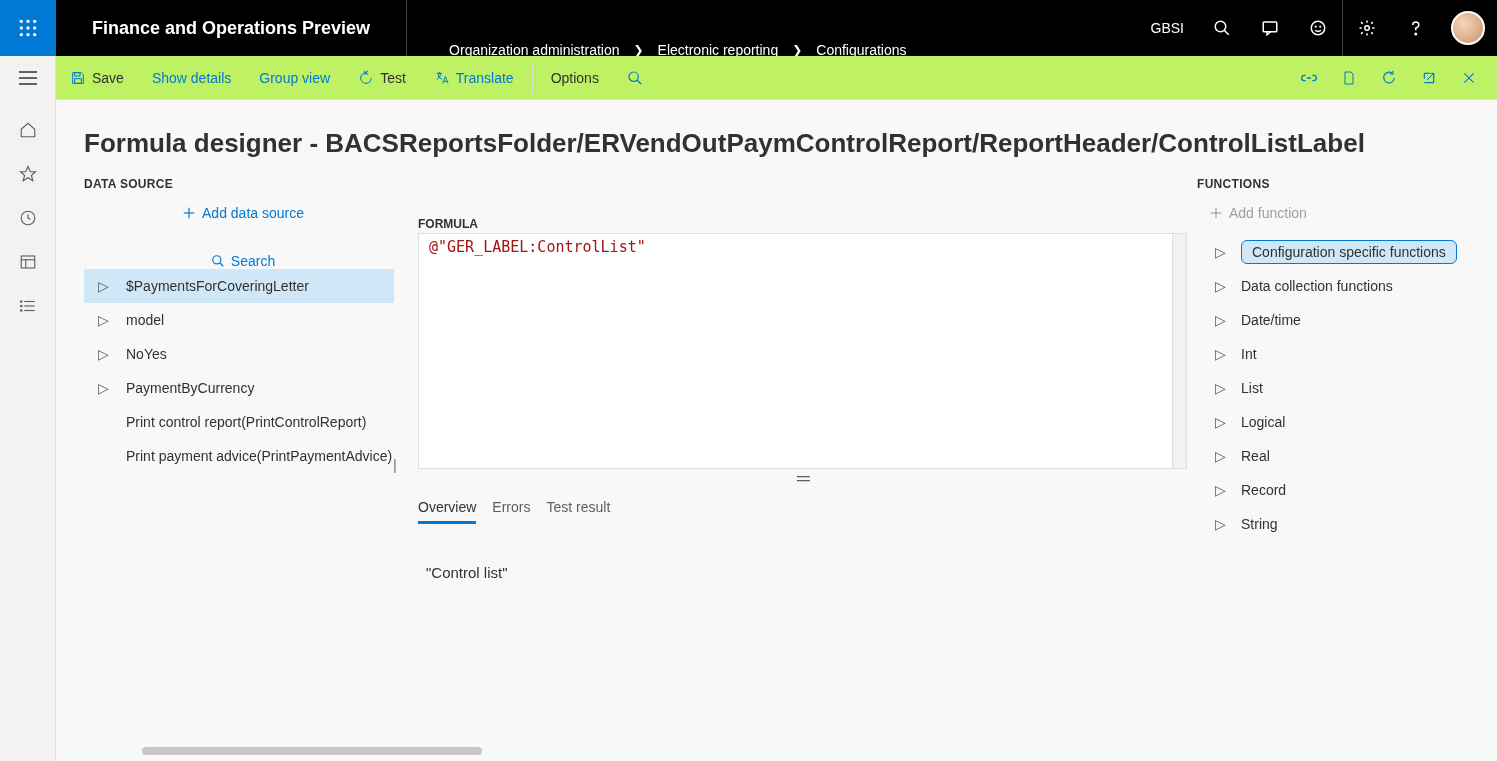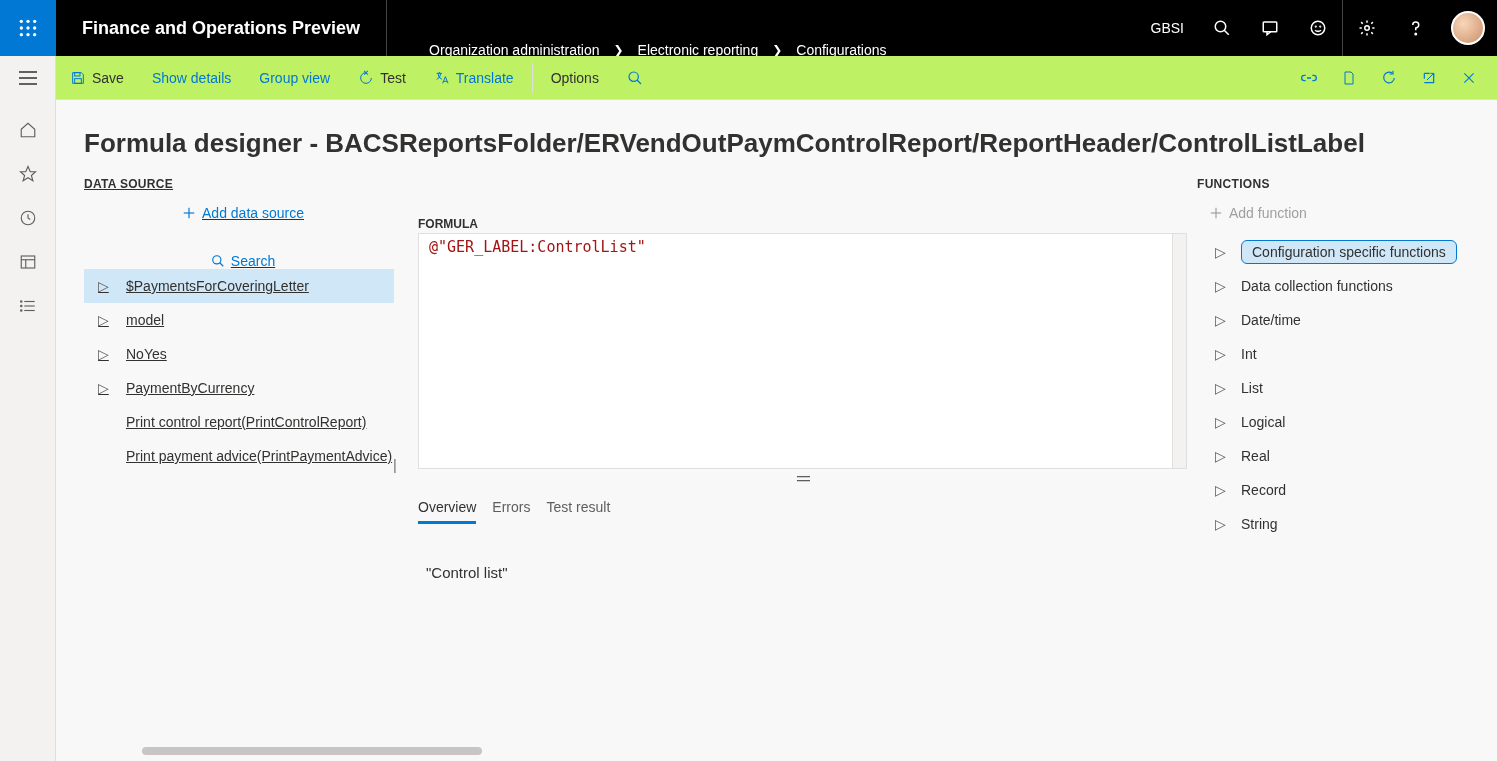--- a/index.html
+++ b/index.html
@@ -2,21 +2,21 @@
 <html><head>
   <meta charset="utf-8">
   <style>
     * { box-sizing: border-box; margin: 0; padding: 0; }
     body { font-family: "Segoe UI", Tahoma, sans-serif; font-size: 14px; color: #323130; background: #f3f2f1; width: 1497px; height: 761px; overflow: hidden; }
 
     
     .top-bar { display: flex; align-items: center; background: #000; color: #fff; height: 56px; }
     .waffle { width: 56px; height: 56px; background: #0078d4; display: flex; align-items: center; justify-content: center; cursor: pointer; }
     .waffle svg { width: 20px; height: 20px; }
-    .app-title { font-size: 18px; font-weight: 600; padding: 0 26px; border-right: 1px solid #444; height: 56px; display: flex; align-items: center; }
+    .app-title { font-size: 18px; font-weight: 600; padding: 0 36px; border-right: 1px solid #444; height: 56px; display: flex; align-items: center; }
     .breadcrumb { display: flex; align-items: center; padding-left: 40px; gap: 6px; font-size: 14px; margin-top: 44px; }
     .breadcrumb .crumb { color: #fff; cursor: pointer; padding: 4px 2px; }
     .breadcrumb .chev { color: #fff; font-size: 12px; margin: 0 6px; }
     .top-right { margin-left: auto; display: flex; align-items: center; height: 56px; }
     .top-right .company { padding: 0 14px; font-size: 14px; }
     .top-right .top-icon { width: 48px; height: 56px; display: flex; align-items: center; justify-content: center; cursor: pointer; }
     .top-right .icon-group-sep { border-left: 1px solid #444; height: 56px; }
     .avatar { width: 34px; height: 34px; border-radius: 50%; background: radial-gradient(circle at 35% 35%, #f9d6b8, #c98f6a); margin: 0 12px; border: 2px solid #fff; cursor: pointer; }
 
     
@@ -32,21 +32,21 @@
     .rail { position: absolute; left: 0; top: 56px; bottom: 0; width: 56px; background: #f3f2f1; border-right: 1px solid #e1dfdd; display: flex; flex-direction: column; align-items: center; gap: 20px; padding-top: 62px; }
     .rail .rail-icon { width: 24px; height: 24px; display: flex; align-items: center; justify-content: center; cursor: pointer; color: #605e5c; }
 
     
     .workspace { position: absolute; left: 56px; top: 100px; right: 0; bottom: 0; background: #f8f8f8; padding: 28px 0 0 28px; }
     .page-title { font-size: 26px; font-weight: 600; margin-bottom: 18px; }
     .columns { display: flex; height: calc(100% - 70px); }
 
     
     .panel-label { font-size: 12px; font-weight: 600; letter-spacing: 0.3px; color: #323130; margin-bottom: 14px; }
-    .ds-panel { width: 310px; flex-shrink: 0; position: relative; text-decoration: underline; }
+    .ds-panel { width: 310px; flex-shrink: 0; position: relative; }
     .ds-actions { display: flex; align-items: center; gap: 32px; padding-left: 8px; flex-direction: column; }
     .ds-actions .lnk { display: flex; align-items: center; gap: 6px; color: #0078d4; cursor: pointer; }
     .tree { }
     .tree-item { display: flex; align-items: center; height: 34px; padding-left: 14px; gap: 18px; cursor: pointer; overflow: hidden; white-space: nowrap; }
     .tree-item .exp { width: 10px; color: #605e5c; }
     .tree-item.selected { background: #d0e7f8; }
     .drag-handle { position: absolute; right: 0; top: 280px; color: #999; font-size: 14px; letter-spacing: -3px; }
 
     
     .mid-panel { flex: 1; padding: 0 10px 0 24px; display: flex; flex-direction: column; }

